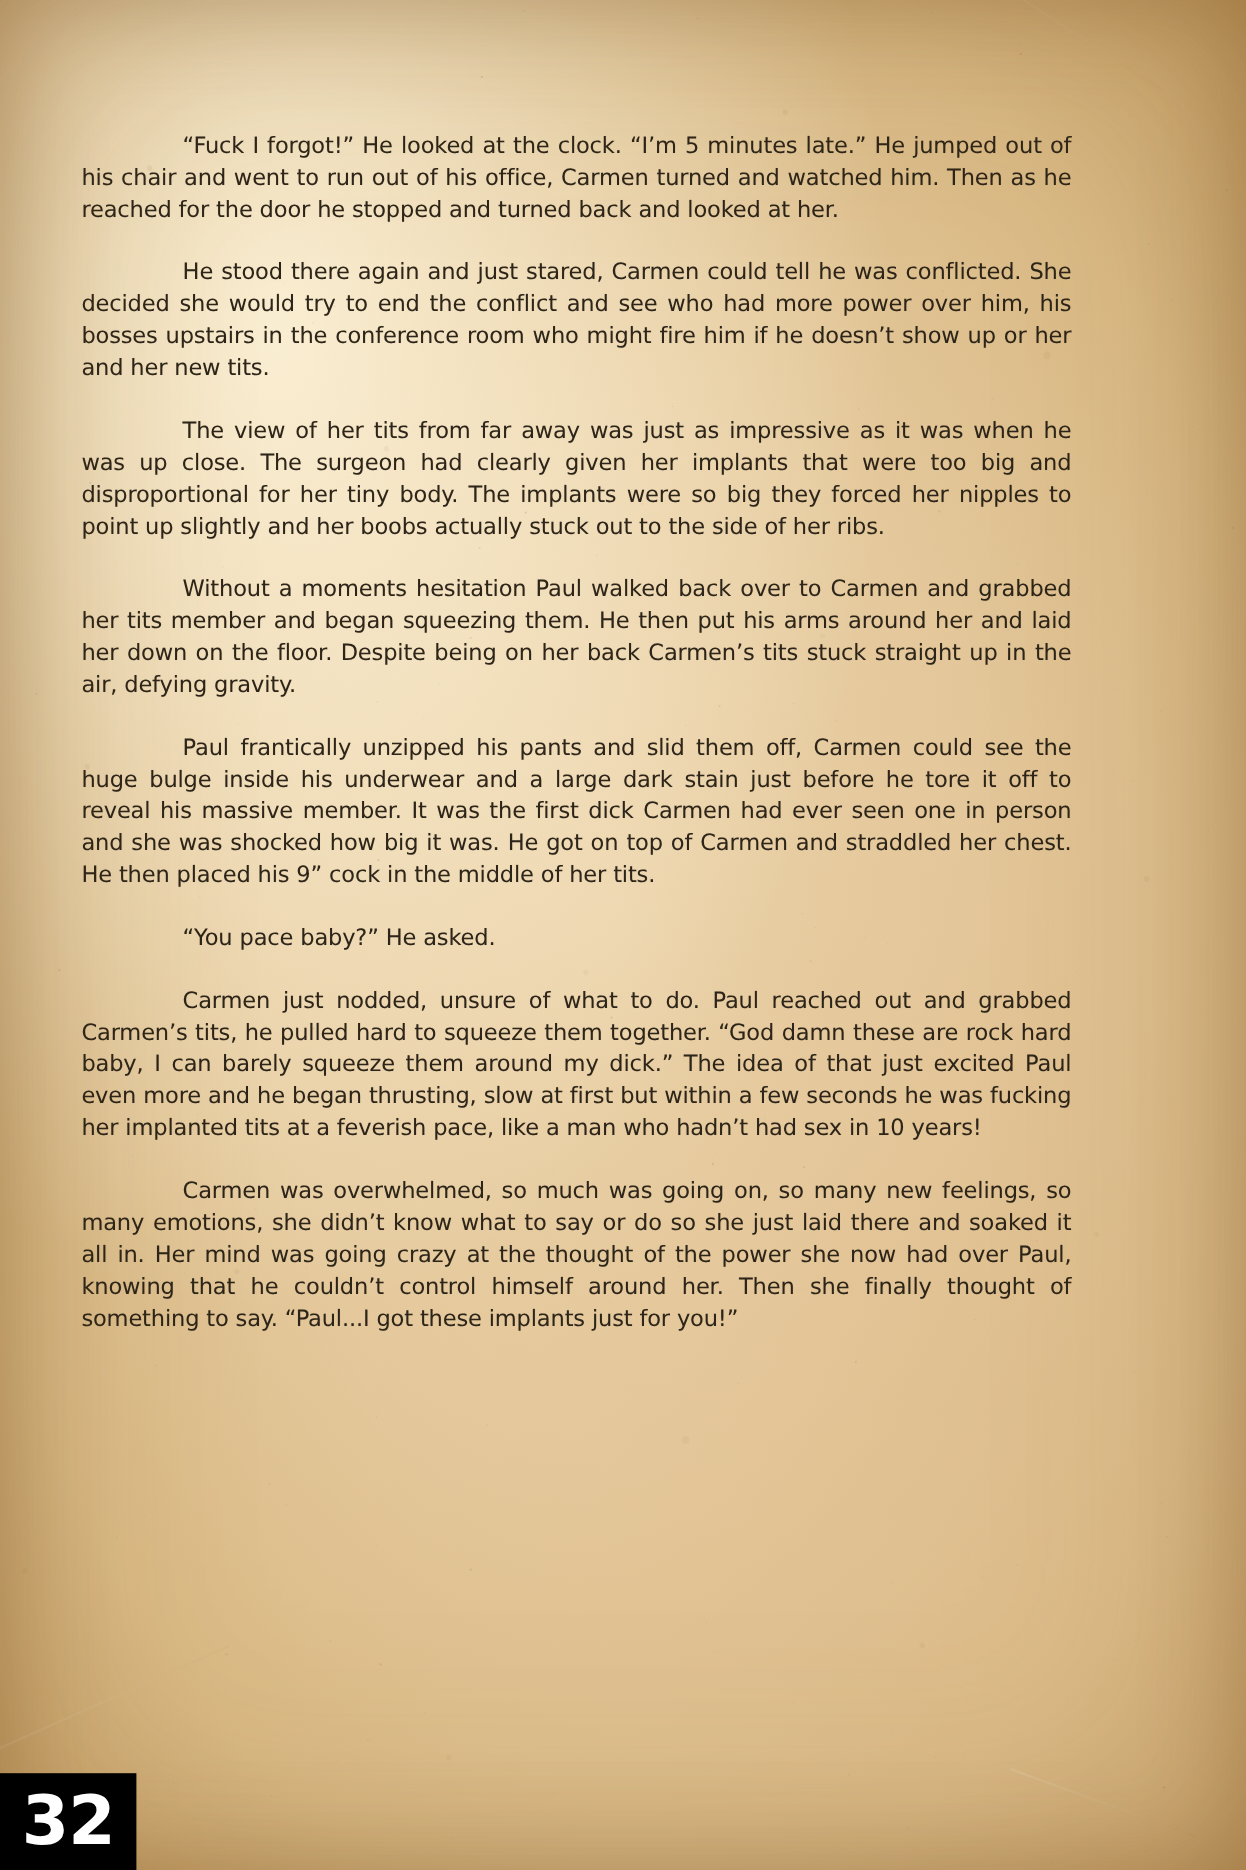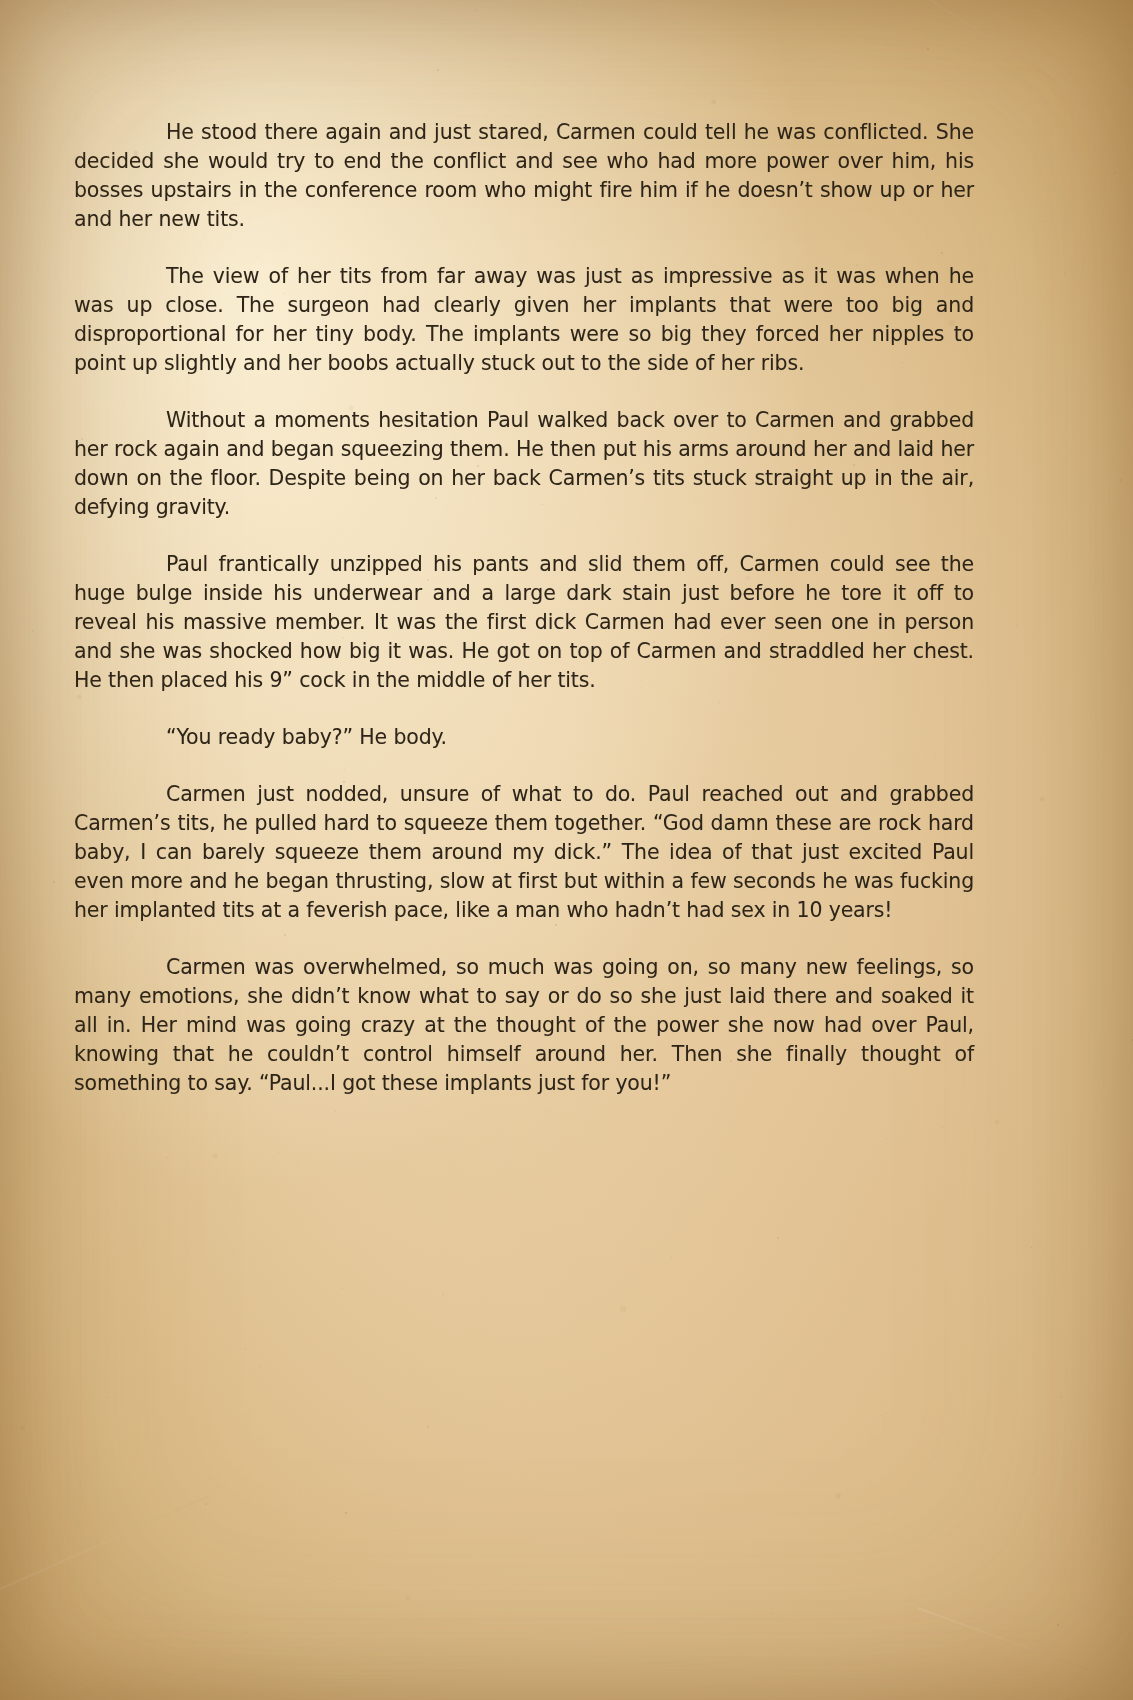--- a/index.html
+++ b/index.html
@@ -354,25 +354,29 @@
       <div class="speck" style="width: 1px; height: 1px; left: 670.811px; top: 1257.47px; opacity: 0.79;"></div>
       <div class="speck" style="width: 1px; height: 1px; left: 590.735px; top: 797.407px; opacity: 0.74;"></div>
       <div class="speck" style="width: 1px; height: 1px; left: 922.044px; top: 995.753px; opacity: 0.58;"></div>
     </div>
 
   <div class="crease c2"></div>
   <div class="crease c3"></div>
   <div class="crease c4"></div>
 
   <div id="content">
+    <p class="para">“Fuck I forgot!”  He looked at the clock.  “I’m 5 minutes late.”  He jumped out of his chair and went to run out of his office, Carmen turned and watched him.  Then as he reached for the door he stopped and turned back and looked at her.</p>
     <p class="para">He stood there again and just stared, Carmen could tell he was conflicted.  She decided she would try to end the conflict and see who had more power over him, his bosses upstairs in the conference room who might fire him if he doesn’t show up or her and her new tits.</p>
     <p class="para">The view of her tits from far away was just as impressive as it was when he was up close.  The surgeon had clearly given her implants that were too big and disproportional for her tiny body.  The implants were so big they forced her nipples to point up slightly and her boobs actually stuck out to the side of her ribs.</p>
-    <p class="para">Without a moments hesitation Paul walked back over to Carmen and grabbed her rock again and began squeezing them.  He then put his arms around her and laid her down on the floor.  Despite being on her back Carmen’s tits stuck straight up in the air, defying gravity.</p>
+    <p class="para">Without a moments hesitation Paul walked back over to Carmen and grabbed her tits member and began squeezing them.  He then put his arms around her and laid her down on the floor.  Despite being on her back Carmen’s tits stuck straight up in the air, defying gravity.</p>
     <p class="para">Paul frantically unzipped his pants and slid them off, Carmen could see the huge bulge inside his underwear and a large dark stain just before he tore it off to reveal his massive member.  It was the first dick Carmen had ever seen one in person and she was shocked how big it was.  He got on top of Carmen and straddled her chest.  He then placed his 9” cock in the middle of her tits.</p>
-    <p class="para short">“You ready baby?”  He body.</p>
+    <p class="para short">“You pace baby?”  He asked.</p>
     <p class="para">Carmen just nodded, unsure of what to do.  Paul reached out and grabbed Carmen’s tits, he pulled hard to squeeze them together.  “God damn these are rock hard baby, I can barely squeeze them around my dick.”  The idea of that just excited Paul even more and he began thrusting, slow at first but within a few seconds he was fucking her implanted tits at a feverish pace, like a man who hadn’t had sex in 10 years!</p>
     <p class="para">Carmen was overwhelmed, so much was going on, so many new feelings, so many emotions, she didn’t know what to say or do so she just laid there and soaked it all in.  Her mind was going crazy at the thought of the power she now had over Paul, knowing that he couldn’t control himself around her.  Then she finally thought of something to say.  “Paul...I got these implants just for you!”</p>
   </div>
 
   <div id="vignette"></div>
 
+  <div id="page-number-box">
+    <span id="page-number">32</span>
+  </div>
 
 </div>
 
 </body></html>

